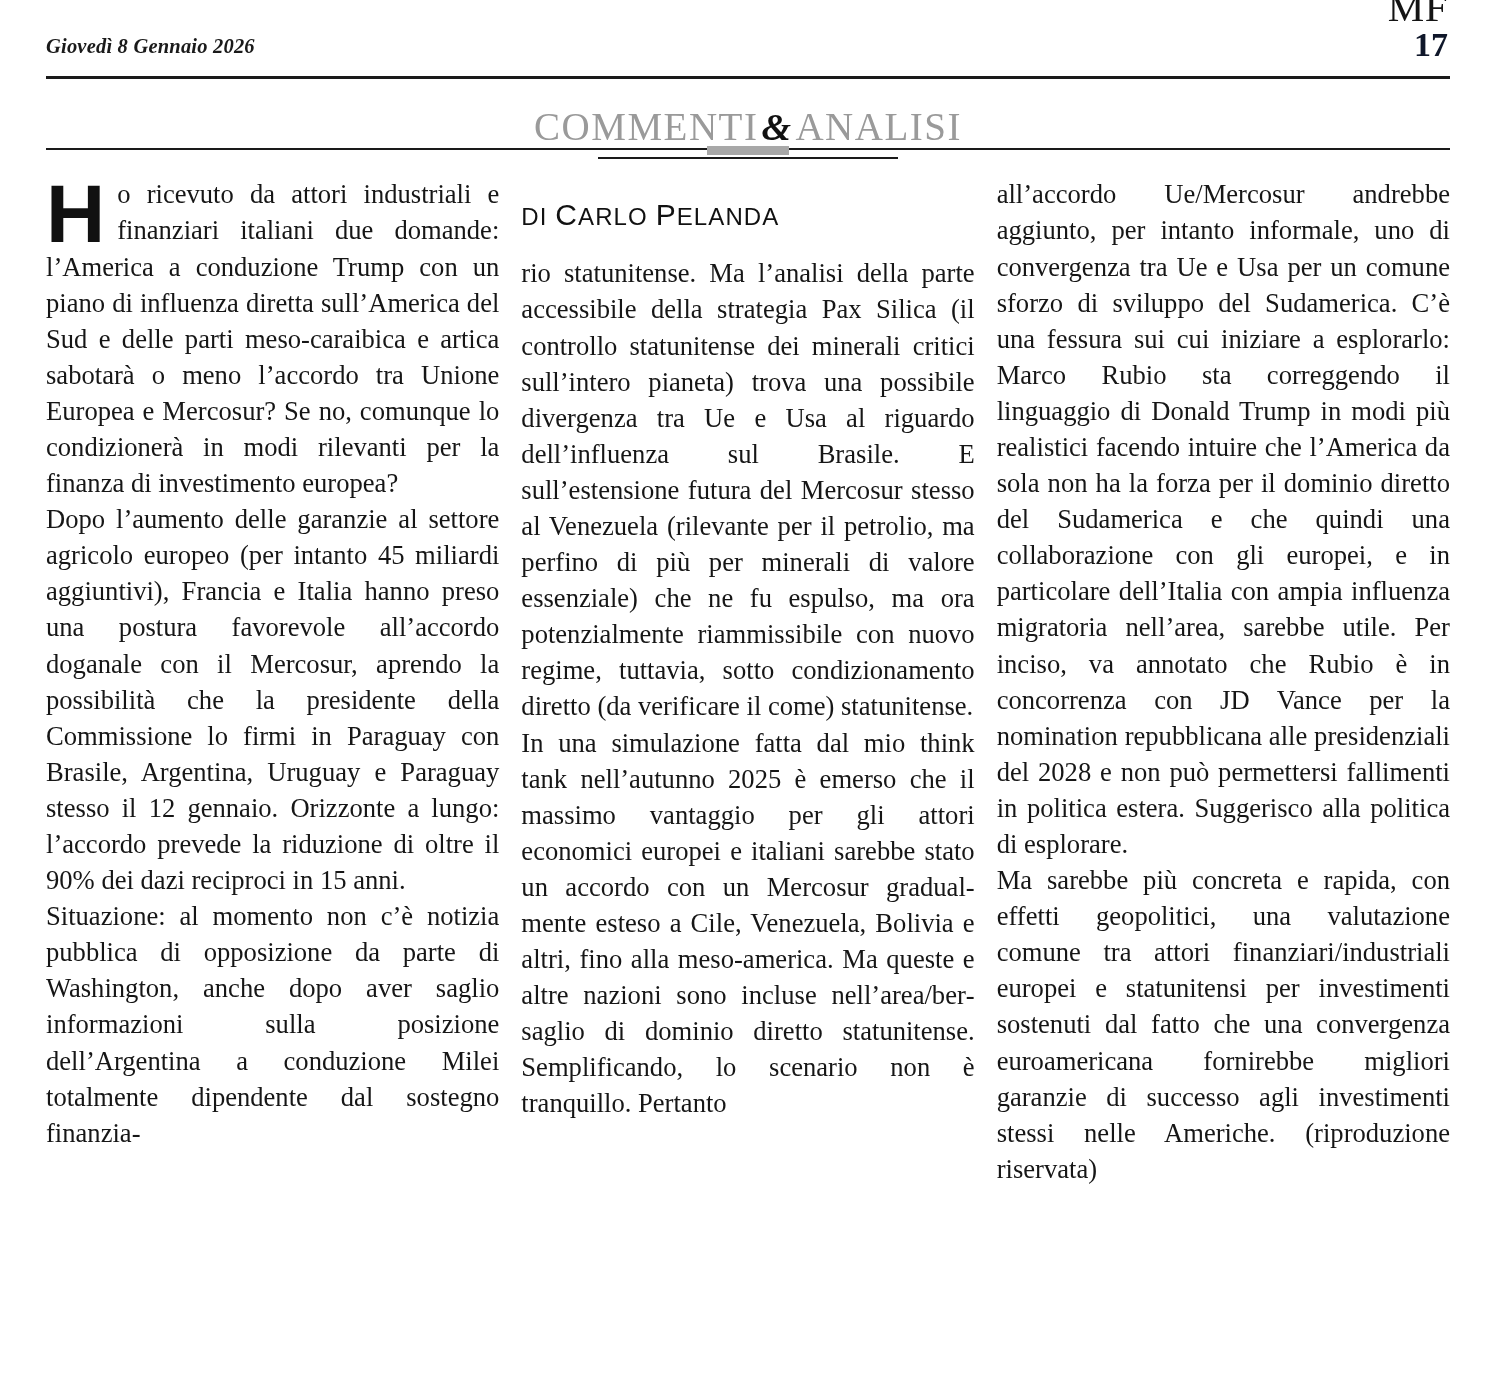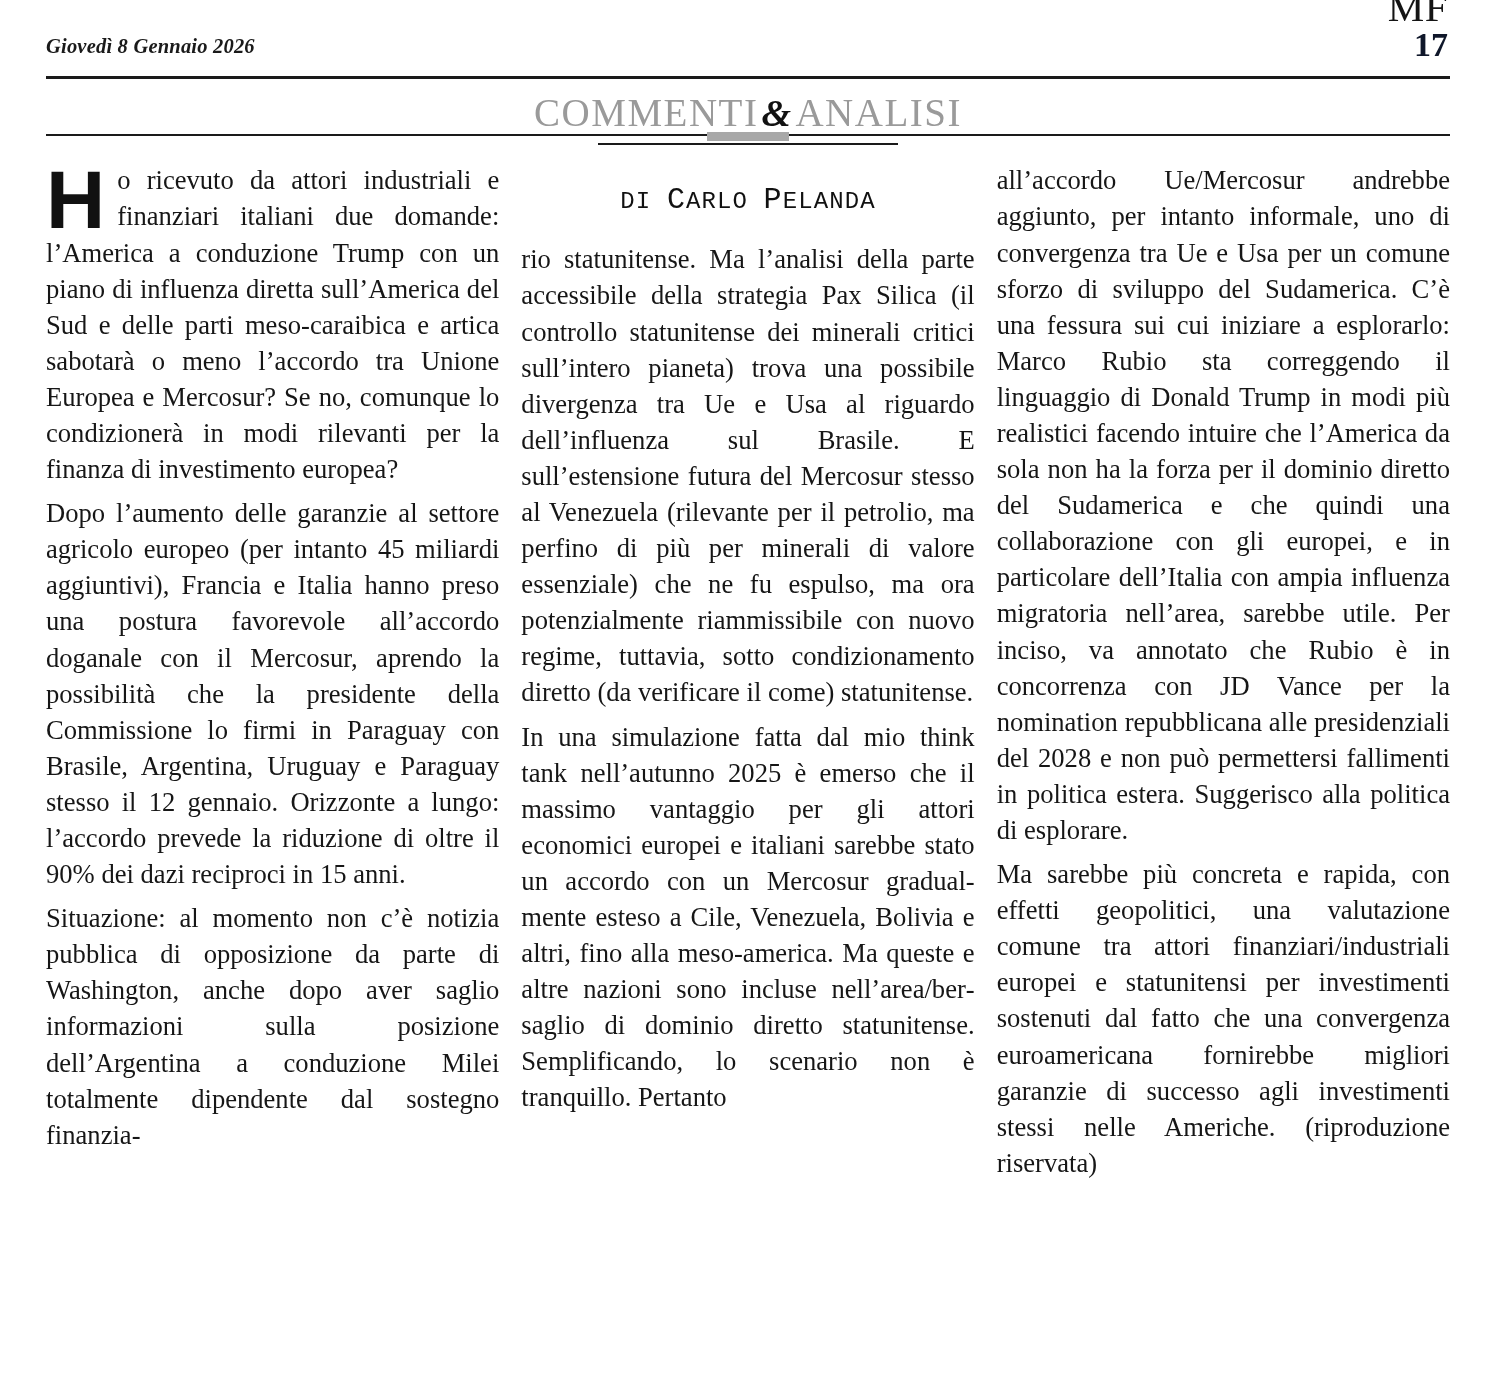--- a/index.html
+++ b/index.html
@@ -62,21 +62,21 @@
   }
   .rule-top {
     border-top: 3px solid #1a1a1a;
     margin-top: 0px;
   }
 
   
   .kicker-wrap {
     position: relative;
     text-align: center;
-    padding-top: 13px;
+    padding-top: 27px;
   }
   .kicker {
     font-family: "Liberation Serif", serif;
     font-size: 39px;
     letter-spacing: 1.5px;
     color: #9a9a9a;
     line-height: 1.06;
     display: inline-block;
     position: relative;
     white-space: nowrap;
@@ -136,37 +136,37 @@
   .col p {
     margin: 0;
     font-family: "Liberation Serif", serif;
     font-size: 26.6px;
     line-height: 36.1px;
     text-align: justify;
     text-justify: inter-word;
     color: #161616;
     hyphens: manual;
   }
-  .col p + p { margin-top: 8px; }
+  .col p + p { margin-top: 0; }
 
   
   .dropcap {
     float: left;
     font-family: "Liberation Sans", sans-serif;
     font-weight: 700;
     font-size: 82px;
     line-height: 0.83;
     margin: 4px 12px 0 0;
     color: #111111;
   }
 
   
   .byline {
-    text-align: center;
-    font-family: Liberation Mono, monospace;
+    text-align: left;
+    font-family: Liberation Sans, sans-serif;
     font-size: 24px;
     letter-spacing: 1.1px;
     color: #111111;
     margin: 22px 0 24px 0;
     line-height: 1.1;
   }
   .byline .big { font-size: 30px; }
 </style>
 </head>
 <body>

